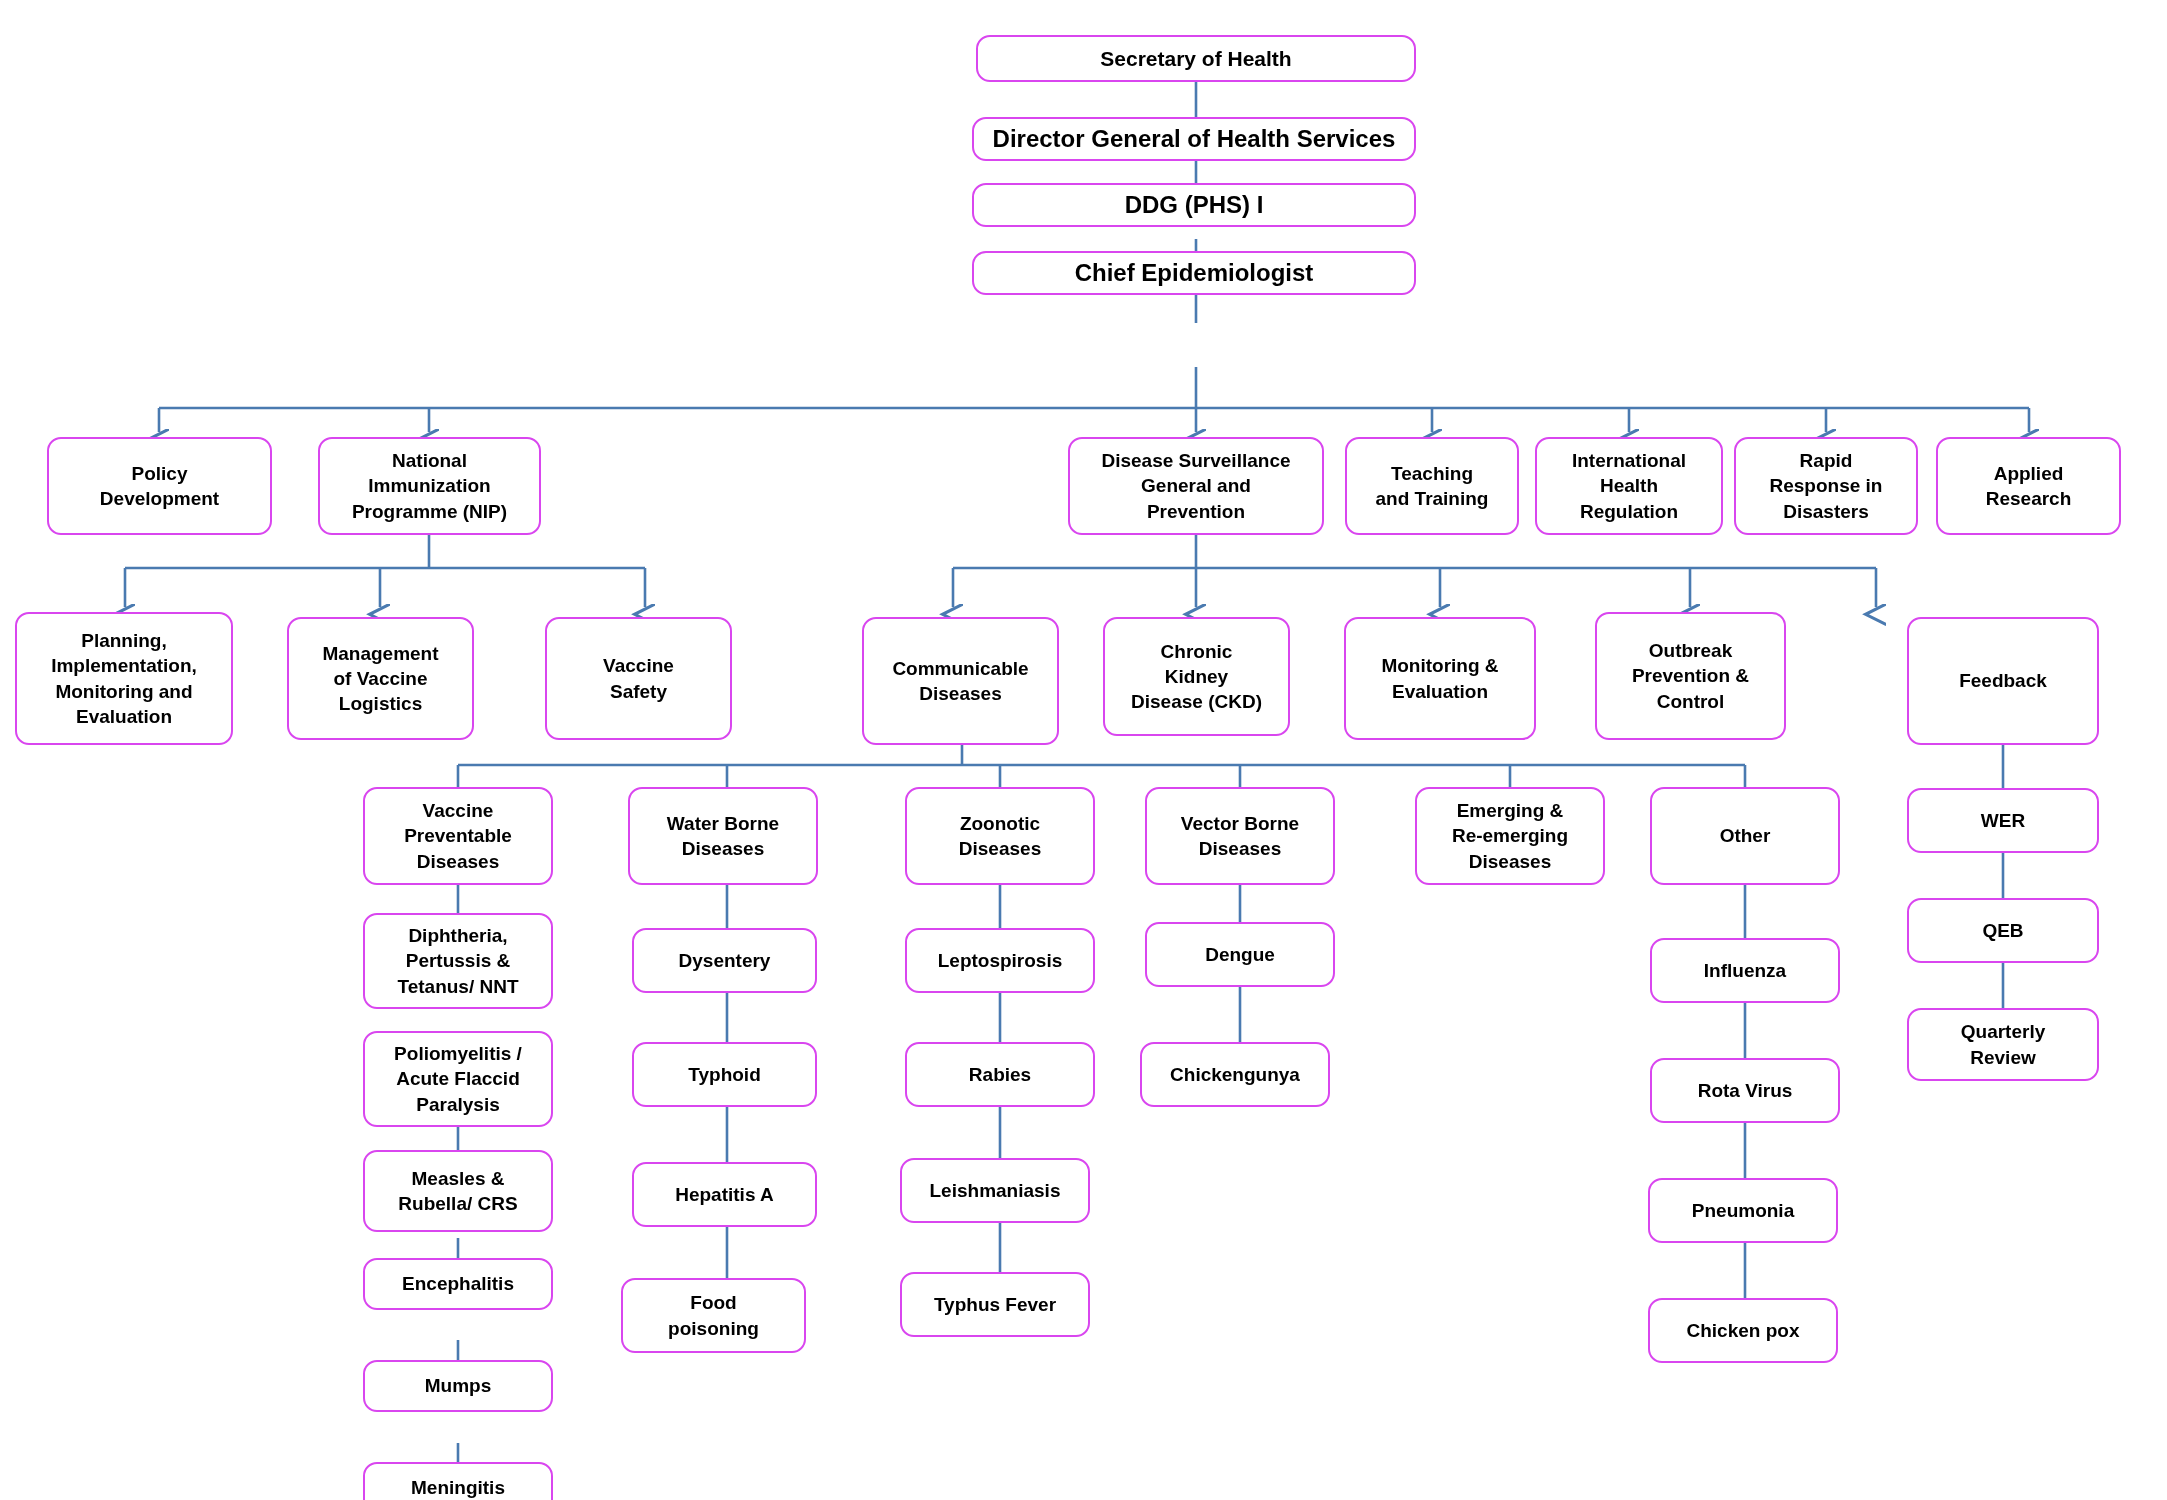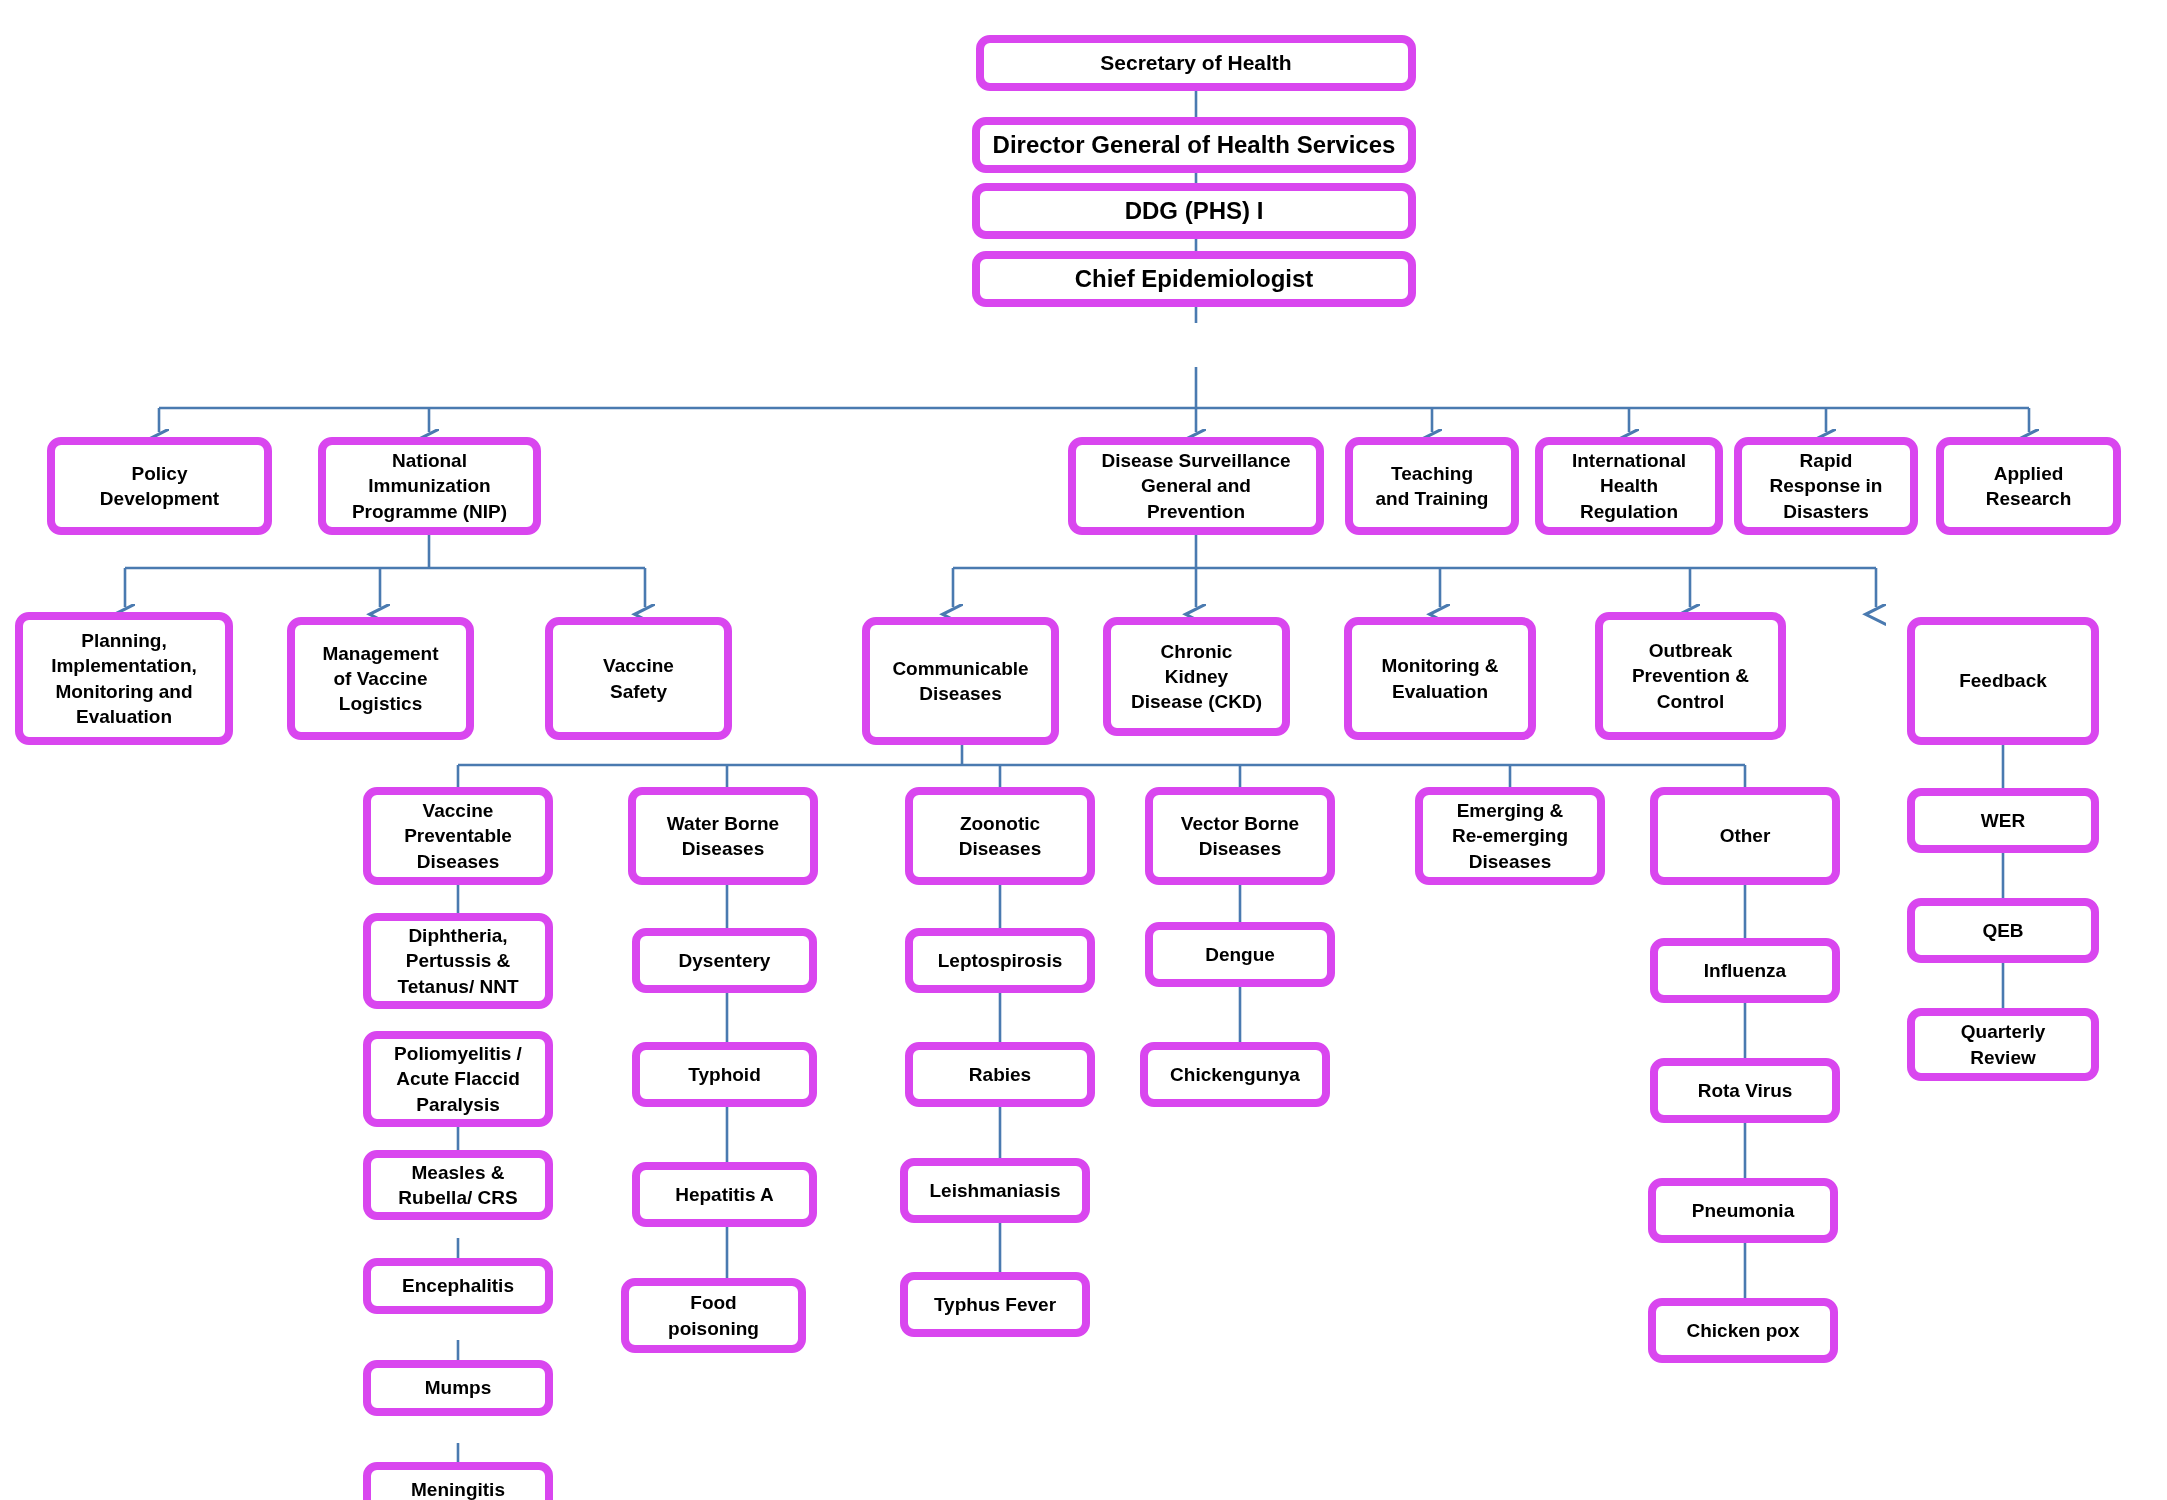--- a/index.html
+++ b/index.html
@@ -20,21 +20,21 @@
     left: 0;
     top: 0;
     width: 2167px;
     height: 1500px;
     pointer-events: none;
   }
   .node {
     position: absolute;
     box-sizing: border-box;
     background: #ffffff;
-    border: 8px solid #d946ef;
+    border: 2px solid #d946ef;
     border-radius: 14px;
     display: flex;
     align-items: center;
     justify-content: center;
     text-align: center;
     color: #000000;
     font-weight: bold;
     line-height: 1.32;
     padding: 20px 6px;
     z-index: 2;
@@ -267,21 +267,21 @@
 Pertussis &amp;
 Tetanus/ NNT</span>
   </div>
 
   <div class="node t-small" style="left:363px; top:1031px; width:190px; height:96px;">
     <span class="lbl">Poliomyelitis /
 Acute Flaccid
 Paralysis</span>
   </div>
 
-  <div class="node t-small" style="left:363px; top:1150px; width:190px; height:70px;">
+  <div class="node t-small" style="left:363px; top:1150px; width:190px; height:82px;">
     <span class="lbl">Measles &amp;
 Rubella/ CRS</span>
   </div>
 
   <div class="node t-small" style="left:363px; top:1258px; width:190px; height:52px;">
     <span class="lbl">Encephalitis</span>
   </div>
 
   <div class="node t-small" style="left:363px; top:1360px; width:190px; height:52px;">
     <span class="lbl">Mumps</span>

